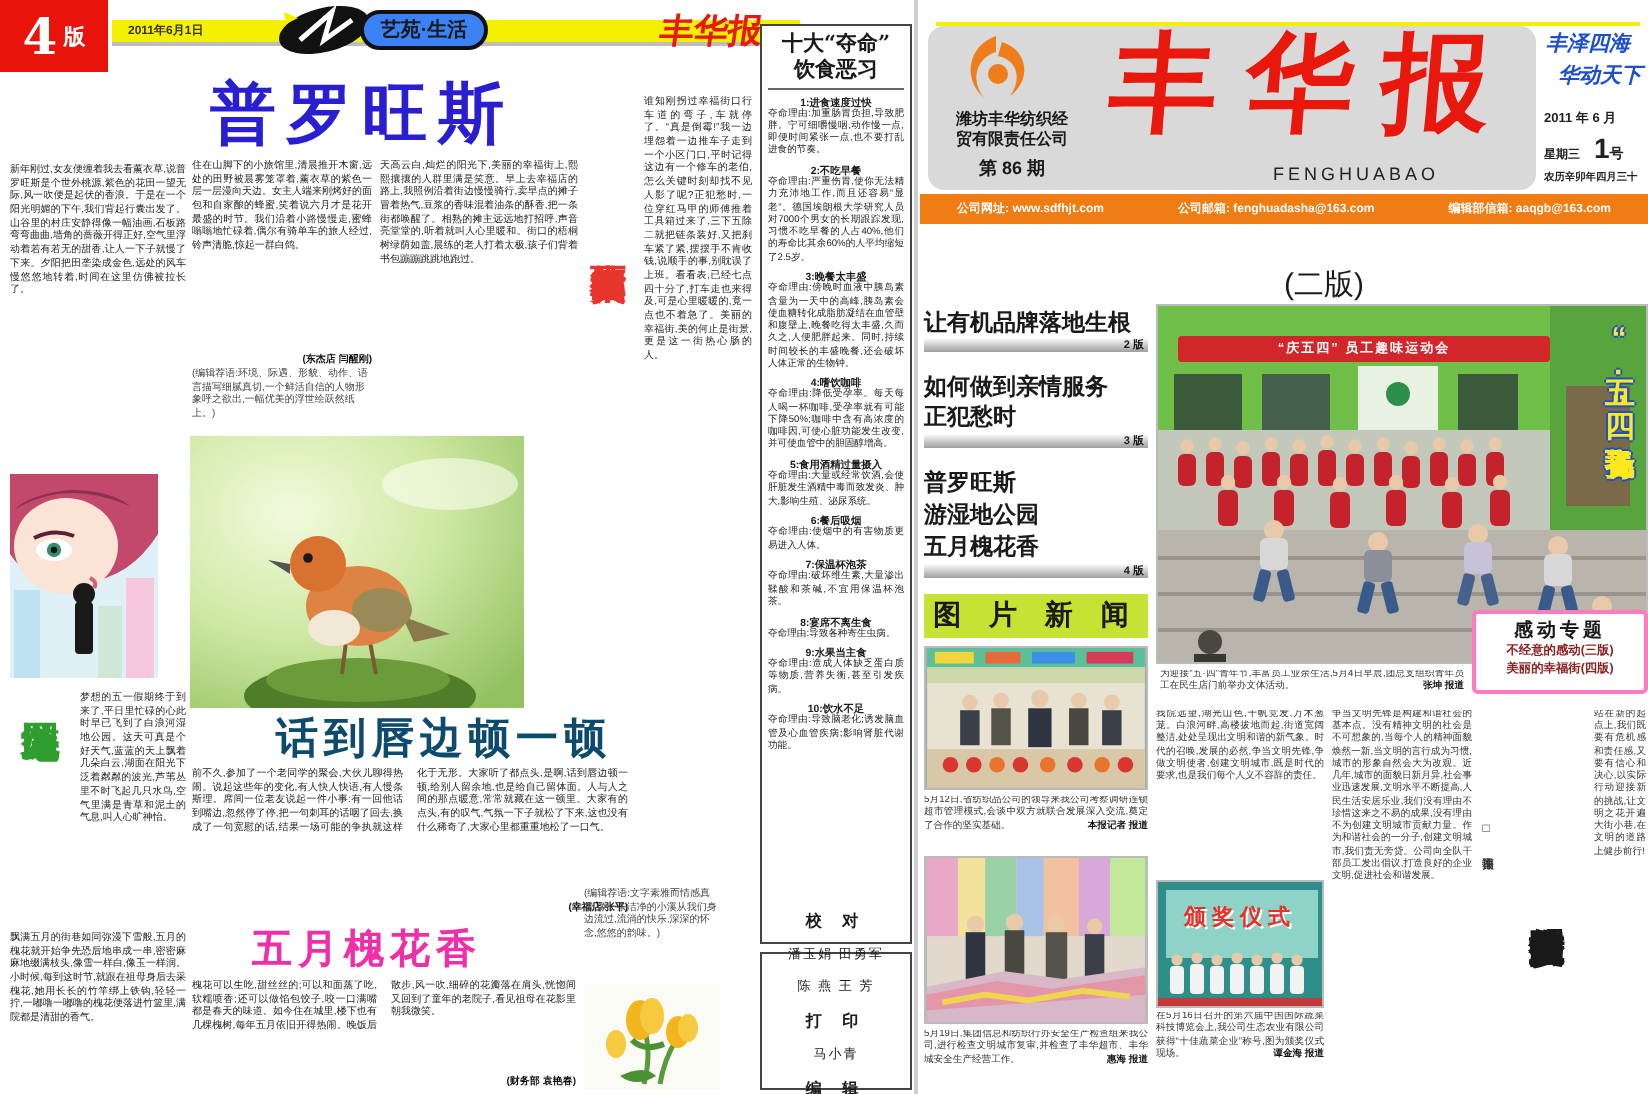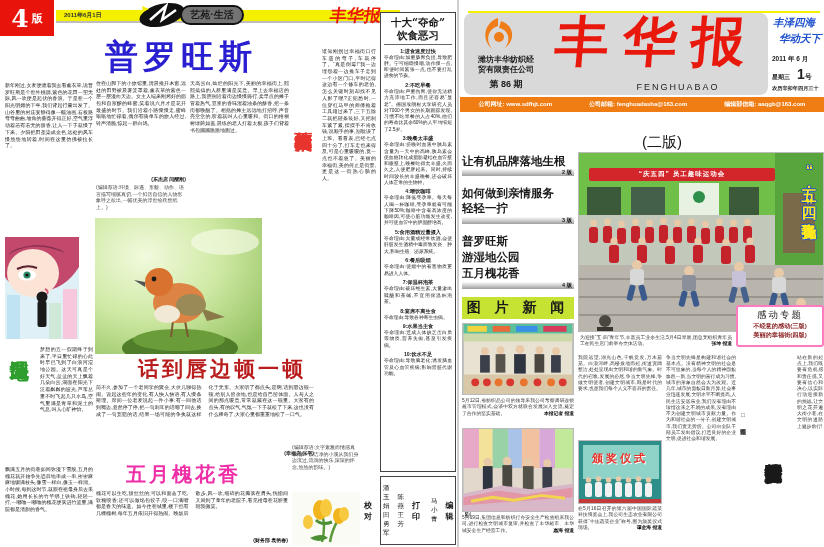--- a/index.html
+++ b/index.html
@@ -14,32 +14,32 @@
   .vert{writing-mode:vertical-rl;text-orientation:upright}
   .serif{font-family:"DejaVu Serif",serif}
   .cols2{column-count:2;column-gap:7px}
   .gap-line{left:457px;top:0;width:2px;height:547px;background:#cfcfcf}
   
   .badge{left:0;top:0;width:54px;height:36px;background:#e8140c;color:#fff;display:flex;align-items:center;justify-content:center}
   .badge .n{font-size:25px;font-weight:bold;font-family:"DejaVu Serif",serif}
   .badge .s{font-size:11px;font-weight:bold;margin-left:3px}
   .ybar{left:56px;top:10px;width:344px;height:13px;background:#f4f000;border-bottom:2px solid #bdbdbd;display:flex;align-items:center}
   .ybar span{font-size:6px;font-weight:bold;color:#333;margin-left:8px}
-  .sec-tab{left:180px;top:5px;width:64px;height:20px;background:#737373;border:2px solid #111;border-radius:11px;
+  .sec-tab{left:180px;top:5px;width:64px;height:20px;background:#3b82f6;border:2px solid #111;border-radius:11px;
     display:flex;align-items:center;justify-content:center;font-size:10px;font-weight:bold}
   .lmast{left:330px;top:4px;font-size:17px;font-weight:bold;color:#e8180c;transform:skewX(-8deg);font-family:"DejaVu Serif",serif}
   .prov{left:90px;top:36px;width:182px;height:42px;display:flex;align-items:center;justify-content:center;
     font-size:33px;font-weight:900;color:#2a1fd0;letter-spacing:5px}
   .vtitle{font-weight:900;line-height:1.12}
   .habits{left:380px;top:12px;width:76px;height:460px;border:1.5px solid #444;background:#fff;padding:3px 3px;overflow:hidden}
   .habits .ht{font-size:10.5px;font-weight:bold;text-align:center;font-family:"DejaVu Serif",serif;line-height:1.25}
   .hitem-k{font-size:5.2px;font-weight:bold;text-align:center;margin-top:2.5px}
   .hitem-v{font-size:4.8px;line-height:1.3;text-align:justify;color:#222}
   .credits{left:380px;top:476px;width:76px;height:69px;border:1.5px solid #444;background:#fff;
-    display:flex;flex-direction:row;align-items:center;justify-content:center;gap:7px}
+    display:flex;flex-direction:column;align-items:center;justify-content:center;gap:7px}
   .credits .cl{font-size:8px;font-weight:bold;letter-spacing:4px}
   .credits .cn{font-size:6.5px;letter-spacing:1px}
   
   .grayband{left:464px;top:13px;width:304px;height:82px;background:#d9d9d9;border-radius:8px}
   .yline{left:468px;top:11px;width:352px;height:2px;background:#f4f000}
   .company{left:466px;top:55px;width:80px;text-align:center;font-size:8px;font-weight:bold;line-height:1.35}
   .issue{left:466px;top:78px;width:80px;text-align:center;font-size:9px;font-weight:bold}
   .rtitle{left:543px;top:4px;width:228px;height:76px;display:flex;align-items:center;justify-content:center;
     font-size:54px;font-weight:900;color:#e8180c;letter-spacing:14px;font-family:"DejaVu Serif",serif;transform:skewX(-5deg)}
   .pinyin{left:572px;top:82px;width:212px;display:flex;justify-content:center;
@@ -64,21 +64,21 @@
     font-size:14px;font-weight:900;letter-spacing:5px}
   .cap{font-size:4.8px;line-height:1.32;text-align:justify;color:#333;overflow:hidden}
   .cap b{float:right;font-weight:bold;color:#111}
   .photo{overflow:hidden;background:#9aa;border:1px solid #bbb}
   .banner-ov{position:absolute;left:10px;top:15px;width:186px;height:13px;background:#d3262a;color:#fff;
     display:flex;align-items:center;justify-content:center;font-size:6.5px;font-weight:bold;letter-spacing:1px;border-radius:2px}
   .youth{position:absolute;right:6px;top:8px;height:164px;font-size:15px;font-weight:900;color:#ffe91e;line-height:1.05;
     text-shadow:1px 0 #1e50cc,-1px 0 #1e50cc,0 1px #1e50cc,0 -1px #1e50cc}
   .pinkbox{left:736px;top:305px;width:88px;height:42px;background:#fff;border:2px solid #ff7bbf;border-radius:3px;
     padding:2px 3px;text-align:center}
-  .pinkbox .pt{font-size:9.5px;font-weight:400;letter-spacing:2px}
+  .pinkbox .pt{font-size:9.5px;font-weight:700;letter-spacing:2px}
   .pinkbox .pl{font-size:6.2px;font-weight:bold;color:#8a1f1f;line-height:1.45}
   .edh{left:752px;top:354px;width:42px;height:192px;display:flex;align-items:center;justify-content:center;
     font-size:18px;font-weight:900;line-height:1.05}
   .byline-v{left:738px;top:412px;height:100px;font-size:6px;color:#333}
   .award-ov{position:absolute;left:0;top:10px;width:100%;text-align:center;font-size:11px;font-weight:900;color:#e83028;
     letter-spacing:3px;text-shadow:1px 1px 0 #fff}
 </style>
 </head>
 <body>
 
@@ -158,21 +158,21 @@
       <path d="M50 64 L39 62 L50 69 Z" fill="#555"></path>
     </svg>
 
     <div class="abs t" style="left:190px;top:80px;width:99px;height:136px">天高云白,灿烂的阳光下,美丽的幸福街上,熙熙攘攘的人群里满是笑意。早上去幸福店的路上,我照例沿着街边慢慢骑行,卖早点的摊子冒着热气,豆浆的香味混着油条的酥香,把一条街都唤醒了。相熟的摊主远远地打招呼,声音亮堂堂的,听着就叫人心里暖和。街口的梧桐树绿荫如盖,晨练的老人打着太极,孩子们背着书包蹦蹦跳跳地跑过。</div>
 
     <div class="abs vert vtitle serif" style="left:293px;top:118px;height:142px;font-size:18px;color:#e8352e">美丽的幸福街</div>
 
     <div class="abs t" style="left:322px;top:48px;width:54px;height:412px">谁知刚拐过幸福街口行车道的弯子,车就停了。“真是倒霉!”我一边埋怨着一边推车子走到一个小区门口,平时记得这边有一个修车的老伯,怎么关键时刻却找不见人影了呢?正犯愁时,一位穿红马甲的师傅推着工具箱过来了,三下五除二就把链条装好,又把刹车紧了紧,摆摆手不肯收钱,说顺手的事,别耽误了上班。看看表,已经七点四十分了,打车走也来得及,可是心里暖暖的,竟一点也不着急了。美丽的幸福街,美的何止是街景,更是这一街热心肠的人。</div>
 
     <div class="abs" style="left:138px;top:356px;width:204px;height:26px;display:flex;align-items:center;
-         font-size:21px;font-weight:900;color:#b91c1c;letter-spacing:3px">话到唇边顿一顿</div>
+         font-size:21px;font-weight:900;color:#0c4a6e;letter-spacing:3px">话到唇边顿一顿</div>
 
     <div class="abs" style="left:96px;top:384px;width:218px;height:74px">
       <div class="t cols2" style="height:66px">前不久,参加了一个老同学的聚会,大伙儿聊得热闹。说起这些年的变化,有人快人快语,有人慢条斯理。席间一位老友说起一件小事:有一回他话到嘴边,忽然停了停,把一句刺耳的话咽了回去,换成了一句宽慰的话,结果一场可能的争执就这样化于无形。大家听了都点头,是啊,话到唇边顿一顿,给别人留余地,也是给自己留体面。人与人之间的那点暖意,常常就藏在这一顿里。大家有的点头,有的叹气,气氛一下子就松了下来,这也没有什么稀奇了,大家心里都重重地松了一口气。</div>
       <div class="attr">(幸福店 张平)</div>
     </div>
 
     <div class="abs" style="left:126px;top:462px;width:130px;height:25px;display:flex;align-items:center;
          font-size:20px;font-weight:900;color:#ee2fa8;letter-spacing:3px">五月槐花香</div>
 
     <div class="abs" style="left:96px;top:490px;width:192px;height:55px">
@@ -282,21 +282,21 @@
     <div class="abs rhead">
       <span class="hs">(二版)</span>
     </div>
 
     <div class="abs toct" style="left:462px;top:154px;width:112px">让有机品牌落地生根</div>
     <div class="abs tocbar" style="left:462px;top:169px">
       <span>2 版</span>
     </div>
 
     <div class="abs toct" style="left:462px;top:186px;width:112px">如何做到亲情服务</div>
-    <div class="abs toct" style="left:462px;top:201px;width:112px">轻轻一拧</div>
+    <div class="abs toct" style="left:462px;top:201px;width:112px">正犯愁时</div>
     <div class="abs tocbar" style="left:462px;top:217px">
       <span>3 版</span>
     </div>
 
     <div class="abs toct" style="left:462px;top:234px;width:112px">普罗旺斯</div>
     <div class="abs toct" style="left:462px;top:250px;width:112px">游湿地公园</div>
     <div class="abs toct" style="left:462px;top:266px;width:112px">五月槐花香</div>
     <div class="abs tocbar" style="left:462px;top:282px">
       <span>4 版</span>
     </div>

